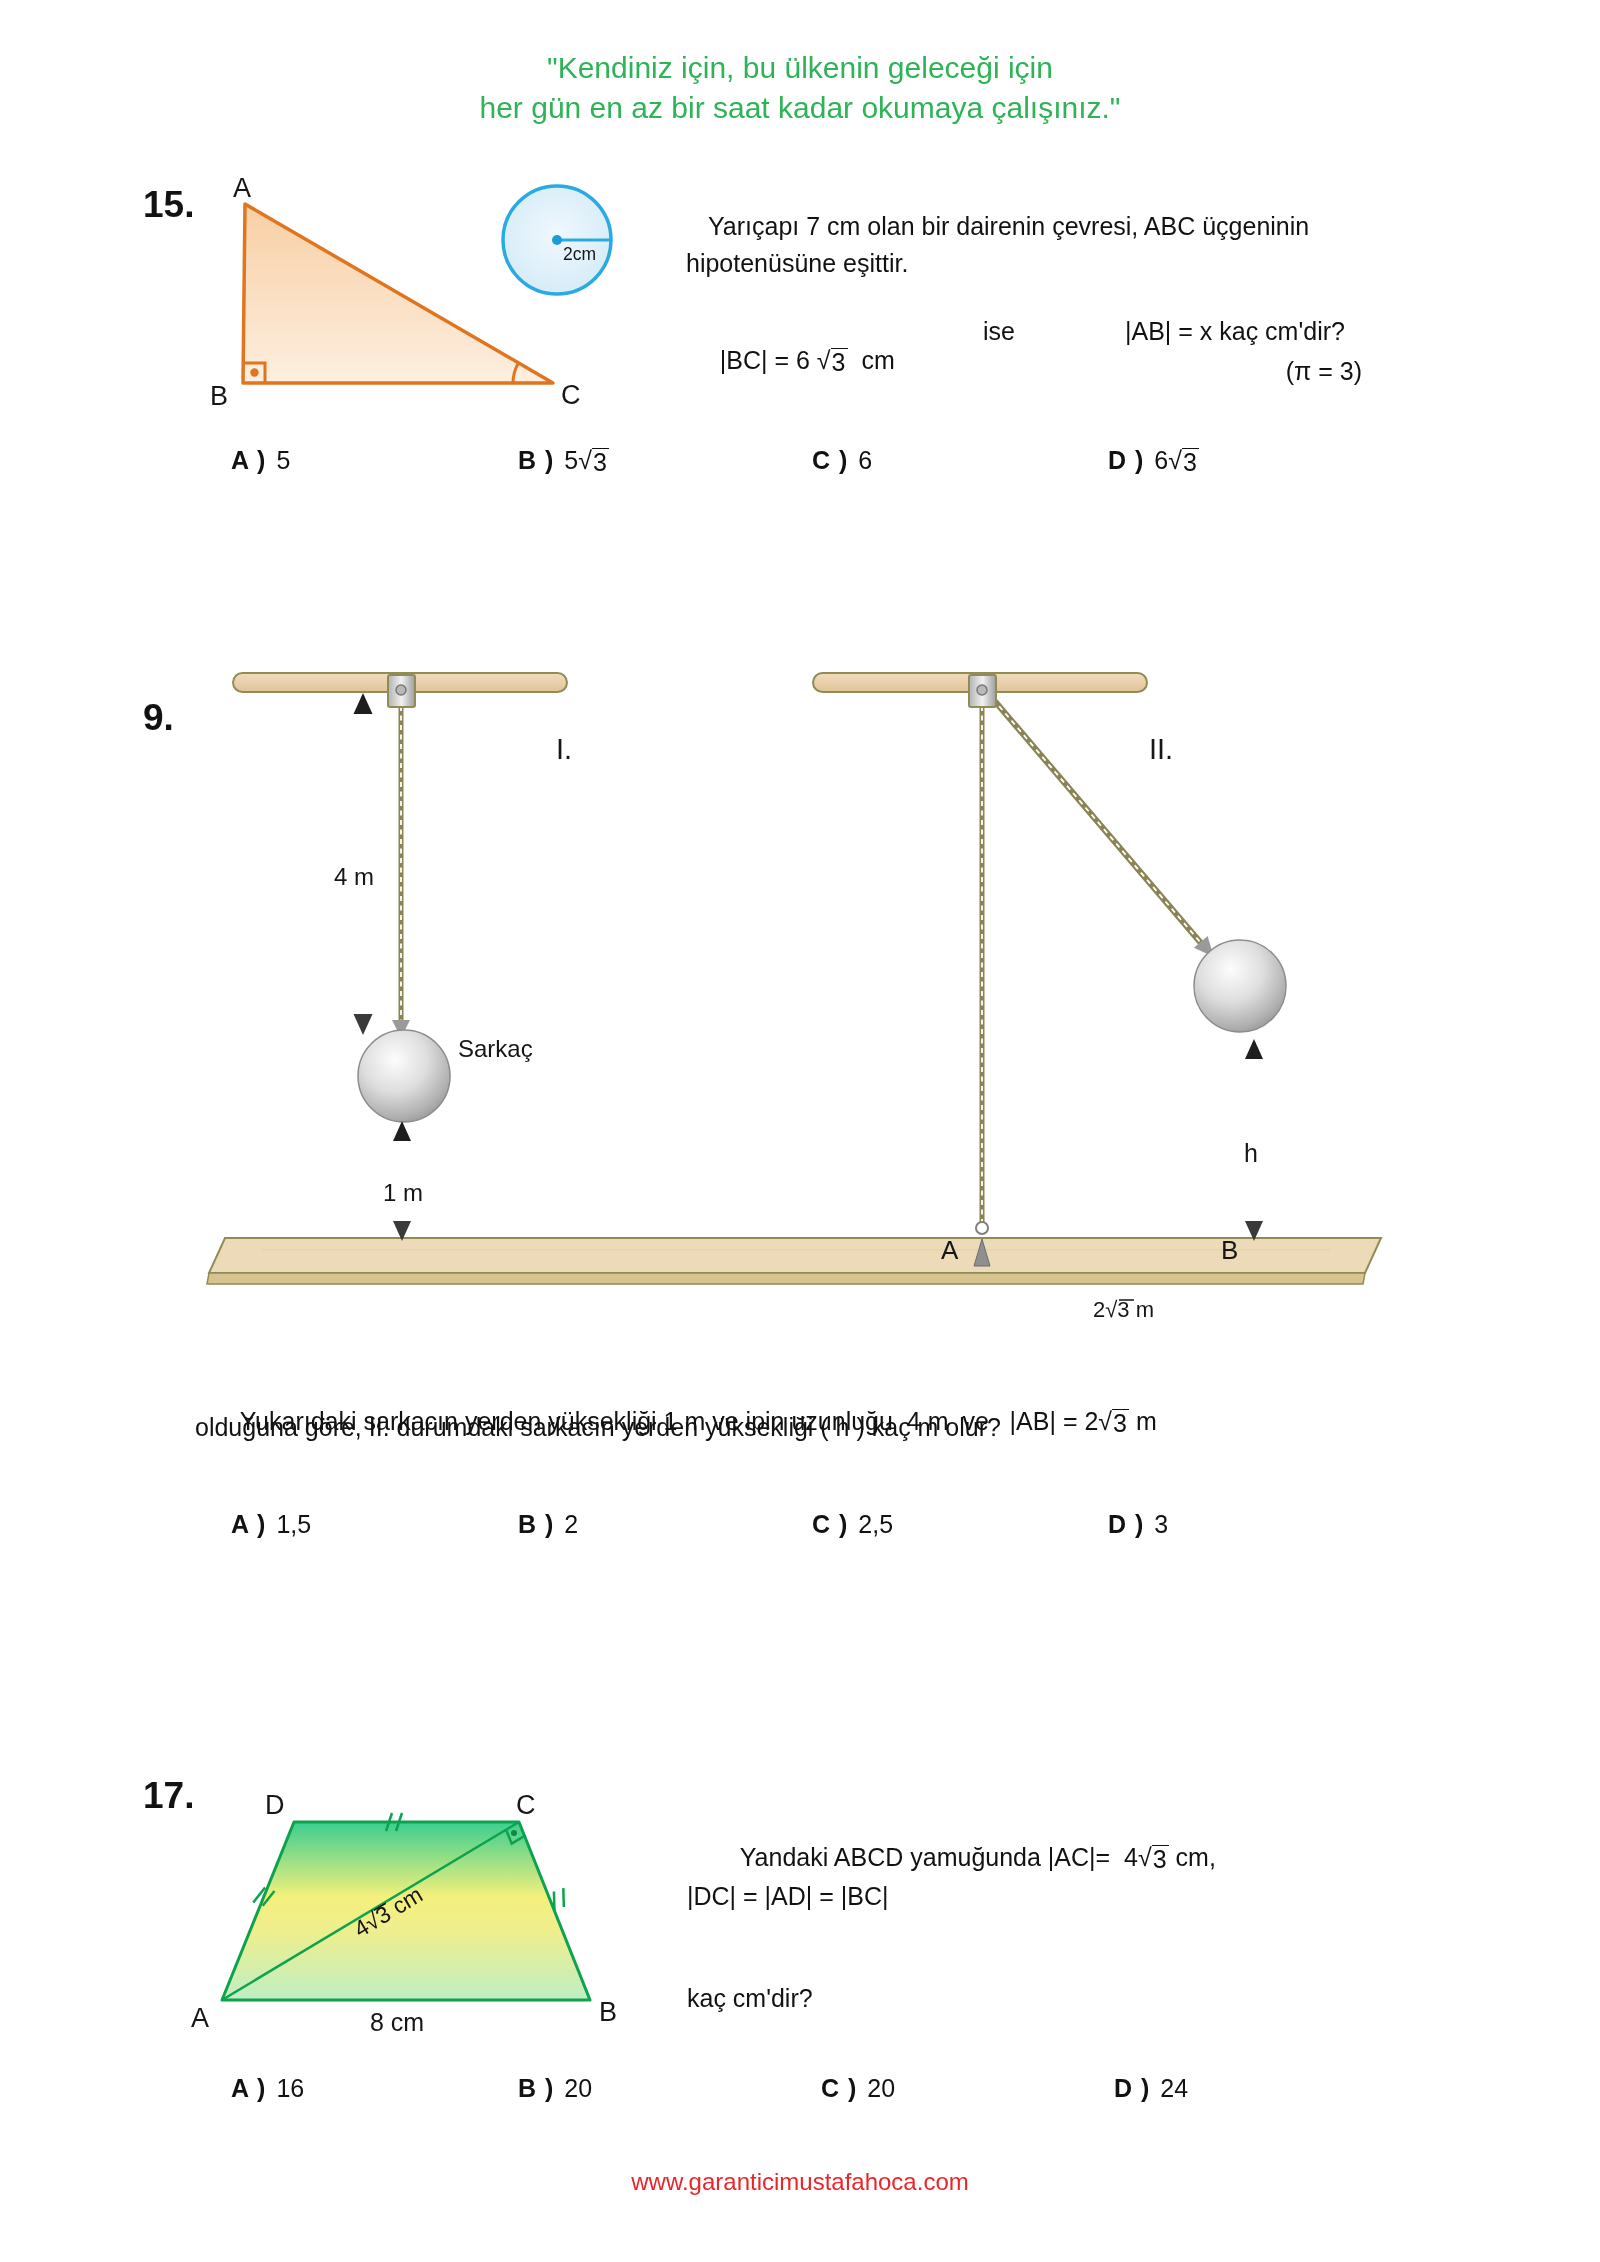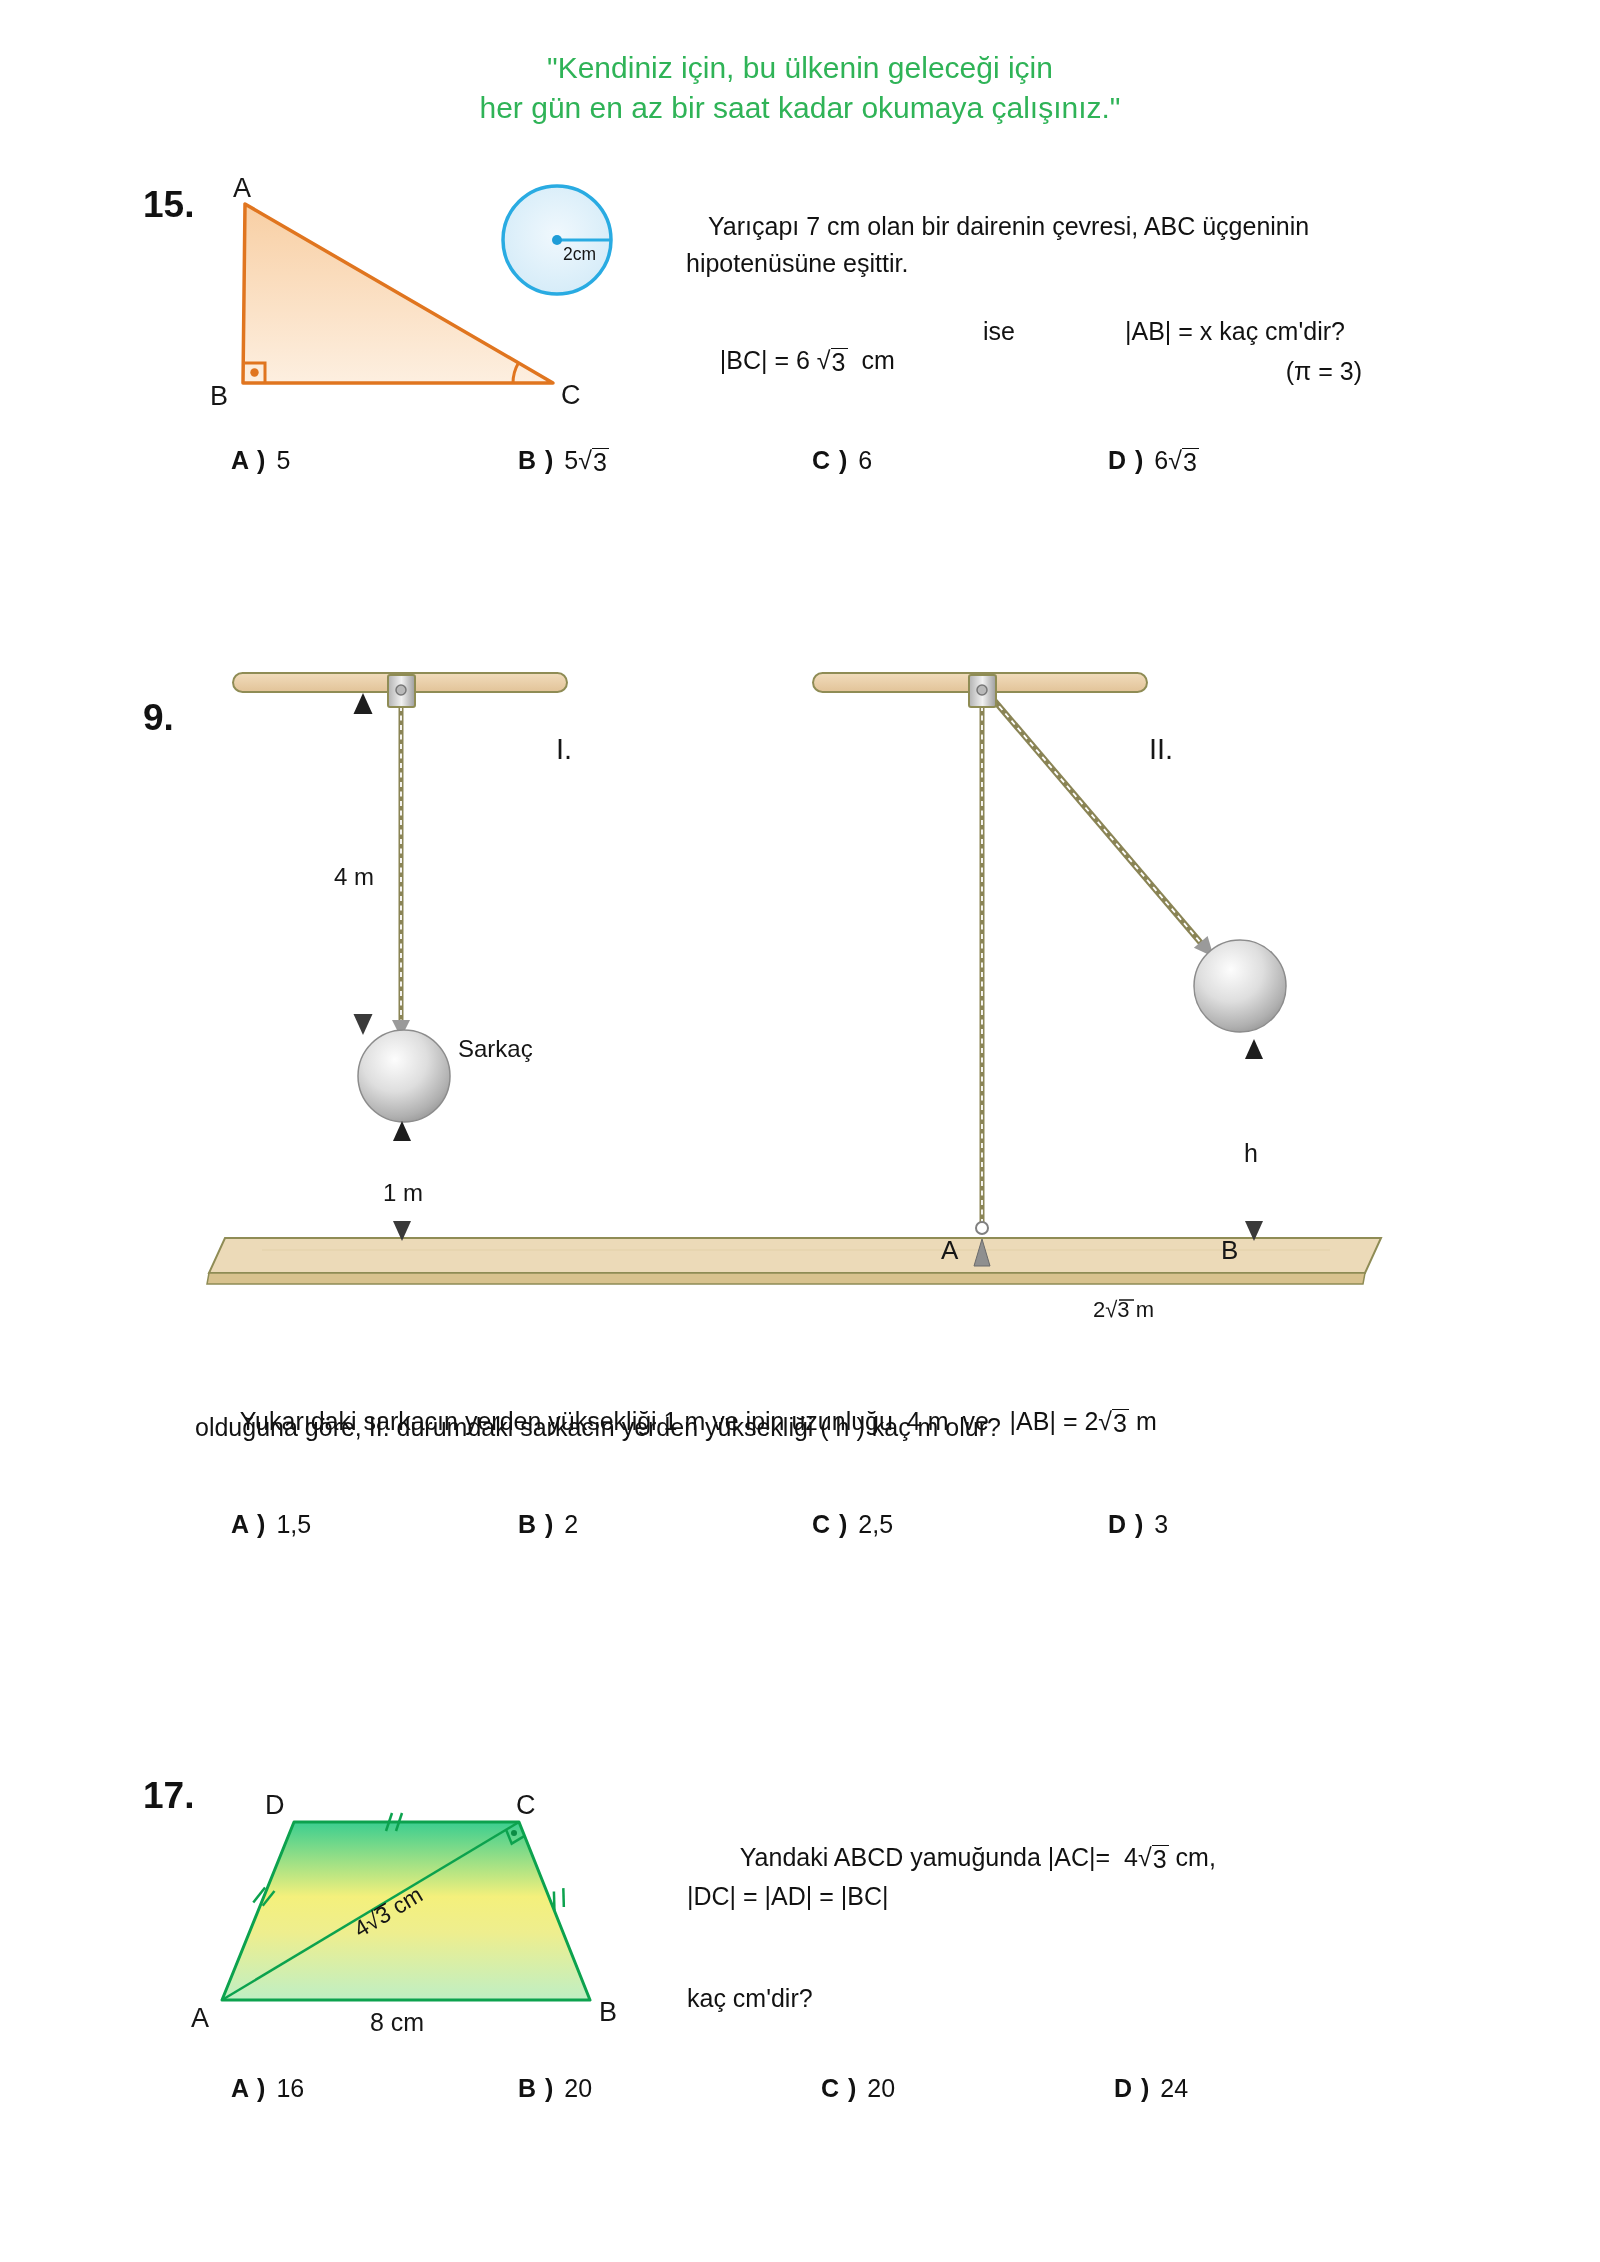--- a/index.html
+++ b/index.html
@@ -195,14 +195,17 @@
     <span>Yandaki ABCD yamuğunda |AC|=  </span><span class="sq"><span>4</span><span class="rs">√</span><span class="rb">3</span></span><span> cm,</span>
   </div>
   <div class="abs txt" style="left:687px;top:1882px">|DC| = |AD| = |BC|</div>
   <div class="abs txt" style="left:687px;top:1984px">kaç cm'dir?</div>
 
   <div class="opt" style="left:205px;top:2074px"><b>A )</b><span>16</span></div>
   <div class="opt" style="left:492px;top:2074px"><b>B )</b><span>20</span></div>
   <div class="opt" style="left:795px;top:2074px"><b>C )</b><span>20</span></div>
   <div class="opt" style="left:1088px;top:2074px"><b>D )</b><span>24</span></div>
 
+  <div class="abs ftr">
+    <span id="ftr-link" style="color: rgb(232, 38, 43);">www.garanticimustafahoca.com</span>
+  </div>
 
 </div>
 
 </body></html>

